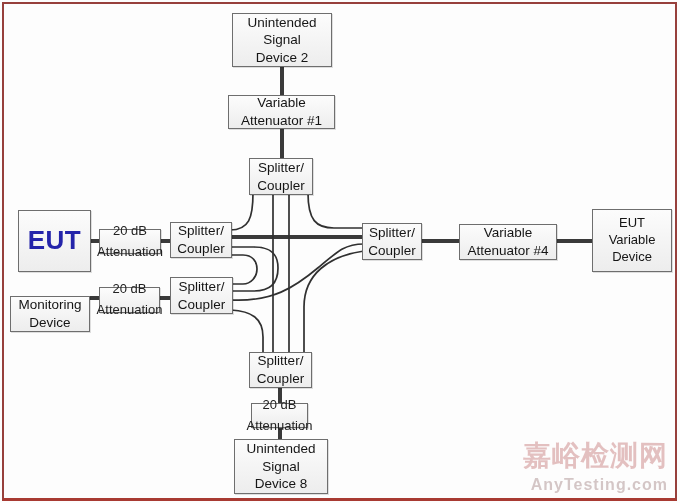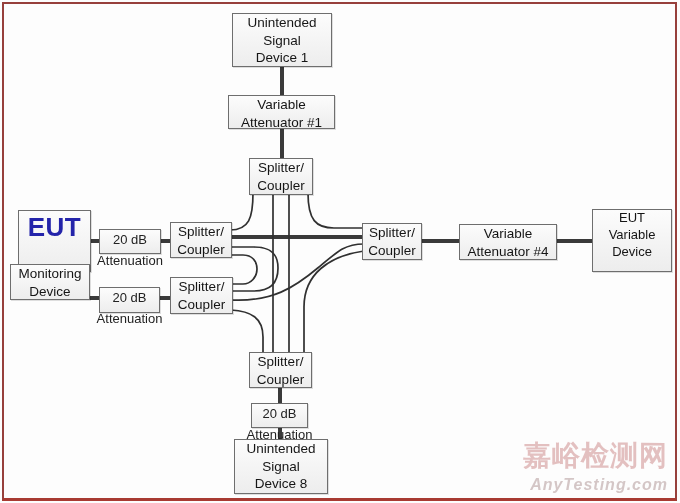--- a/index.html
+++ b/index.html
@@ -19,37 +19,37 @@
   }
   svg.wires{position:absolute;left:0;top:0;}
   .wire-thick{stroke:#3a3a3a;stroke-width:4;fill:none;}
   .wire-thin{stroke:#303030;stroke-width:1.7;fill:none;}
   .node{
     position:absolute;
     border:1px solid #6e6e6e;
     background:linear-gradient(180deg,#fcfcfc 0%,#ededed 100%);
     box-shadow:1px 1px 0 rgba(0,0,0,0.12);
     display:flex;flex-direction:column;
-    align-items:center;
+    align-items:center;justify-content:center;
     text-align:center;
     color:#151515;
     font-size:13.5px;line-height:1.3;
     box-sizing:border-box;
   }
   .node span{display:block;white-space:nowrap;}
   .node.small{font-size:13px;line-height:1.6;color:#222;}
   .node.eut{font-size:26px;font-weight:bold;color:#2424aa;letter-spacing:0.5px;}
   .node.comp{font-size:13px;}
   .watermark{position:absolute;text-align:right;pointer-events:none;}
   .wm-cn{
     font-size:28px;font-weight:bold;color:#cf8f8f;opacity:0.55;
     letter-spacing:1px;white-space:nowrap;
   }
   .wm-en{
-    font-size:16px;font-weight:bold;font-style:italic;
+    font-size:16px;font-weight:bold;
     color:#b9a2a2;opacity:0.6;letter-spacing:1px;white-space:nowrap;
     margin-top:1px;
   }
 </style>
 </head>
 <body>
 
 <div id="canvas">
 
   <svg class="wires" width="680" height="503" viewBox="0 0 680 503">
@@ -73,21 +73,21 @@
     <path class="wire-thin" d="M231 300 C272 302 294 288 319 267 C339 250 346 244 364 244"></path>
     <path class="wire-thin" d="M230 247 L254 247 C271 247 278 254 278 268 C278 283 270 291 254 291 L231 291"></path>
     <path class="wire-thin" d="M230 255 L243 255 C252 255 257 261 257 269 C257 277 251 284 243 284 L231 284"></path>
     <path class="wire-thin" d="M231 310 C251 311 263 318 263 337 L263 354"></path>
     <path class="wire-thin" d="M364 251 C329 256 304 274 304 307 L304 354"></path>
   </svg>
 
   <div class="node" style="left:232px;top:13px;width:100px;height:54px;">
     <span>Unintended</span>
     <span>Signal</span>
-    <span>Device 1</span>
+    <span>Device 2</span>
   </div>
 
   <div class="node" style="left:228px;top:95px;width:107px;height:34px;">
     <span>Variable</span>
     <span>Attenuator #1</span>
   </div>
 
   <div class="node" style="left:249px;top:158px;width:64px;height:37px;">
     <span>Splitter/</span>
     <span>Coupler</span>
@@ -100,21 +100,21 @@
   <div class="node small" style="left:99px;top:229px;width:62px;height:25px;">
     <span>20 dB</span>
     <span>Attenuation</span>
   </div>
 
   <div class="node" style="left:170px;top:222px;width:62px;height:36px;">
     <span>Splitter/</span>
     <span>Coupler</span>
   </div>
 
-  <div class="node" style="left:10px;top:264px;width:80px;height:36px;">
+  <div class="node" style="left:10px;top:296px;width:80px;height:36px;">
     <span>Monitoring</span>
     <span>Device</span>
   </div>
 
   <div class="node small" style="left:99px;top:287px;width:61px;height:26px;">
     <span>20 dB</span>
     <span>Attenuation</span>
   </div>
 
   <div class="node" style="left:170px;top:277px;width:63px;height:37px;">

